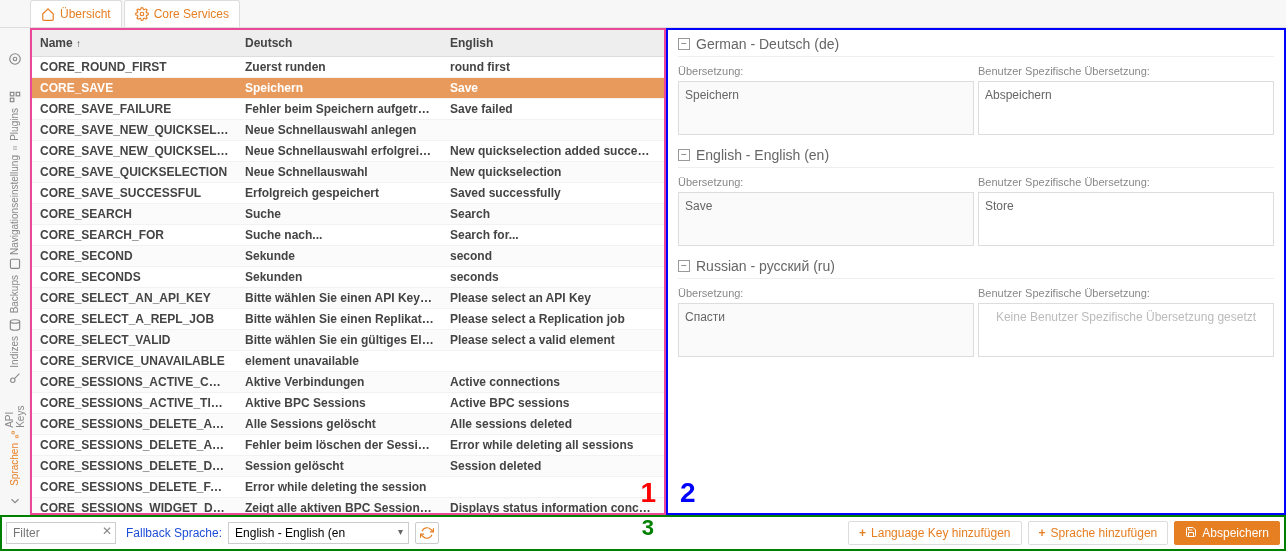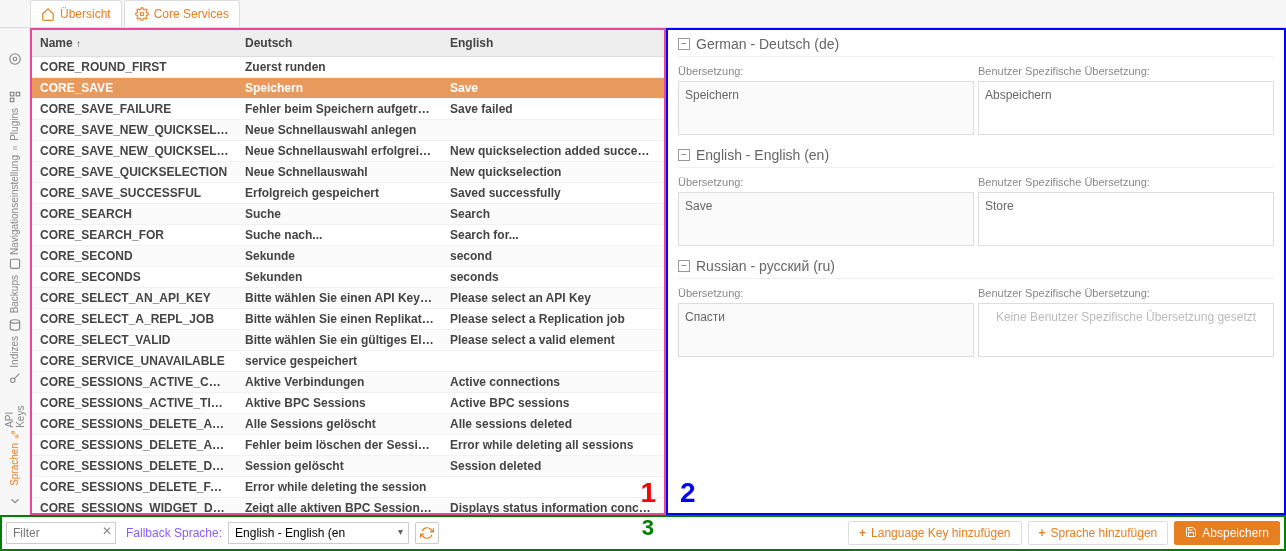--- a/index.html
+++ b/index.html
@@ -47,21 +47,21 @@
 .field-box { border: 1px solid #ddd; background: #fff; min-height: 54px; padding: 6px; font-size: 12px; color: #666; }
 .field-box.readonly { background: #fafafa; }
 .field-box.placeholder { color: #bbb; text-align: center; }
 
 
 .bottombar { height: 30px; border: 2px solid green; display: flex; align-items: center; padding: 16px 4px; gap: 6px; position: relative; }
 .bottombar .corner-label { position: absolute; right: 630px; top: -2px; color: green; font-size: 22px; font-weight: bold; pointer-events: none; }
 .filter-input { width: 110px; height: 22px; border: 1px solid #ccc; padding: 0 20px 0 6px; font-size: 12px; }
 .filter-wrap { position: relative; }
 .filter-clear { position: absolute; right: 4px; top: 2px; cursor: pointer; color: #888; font-size: 12px; }
-.fallback-label { font-size: 12px; color: #8b5cf6; margin-left: 4px; }
+.fallback-label { font-size: 12px; color: #1d4ed8; margin-left: 4px; }
 .fallback-select { height: 22px; border: 1px solid #ccc; font-size: 12px; padding: 0 18px 0 6px; appearance: none; background: #fff; }
 .select-wrap { position: relative; }
 .select-caret { position: absolute; right: 6px; top: 4px; font-size: 10px; color: #666; pointer-events: none; }
 .icon-btn { width: 24px; height: 22px; border: 1px solid #ccc; background: #fff; display: flex; align-items: center; justify-content: center; cursor: pointer; color: #e67e22; border-radius: 2px; }
 .spacer { flex: 1; }
 .action-btn { height: 24px; border: 1px solid #ddd; background: #fff; display: flex; align-items: center; gap: 5px; padding: 0 10px; cursor: pointer; color: #e67e22; font-size: 12px; border-radius: 2px; }
 .action-btn.primary { background: #e67e22; color: #fff; border-color: #e67e22; }
 .plus { font-weight: bold; }
 </style>
 </head>
@@ -151,20 +151,21 @@
         <span>Name</span>
         <span class="sort-arrow">↑</span>
       </div>
       <div class="col de">Deutsch</div>
       <div class="col en">English</div>
     </div>
     <div class="table-body" id="table-body">
         <div class="row">
           <div class="col name">CORE_ROUND_FIRST</div>
           <div class="col de">Zuerst runden</div>
+          <div class="col en">round first</div>
         </div>
         <div class="row selected">
           <div class="col name">CORE_SAVE</div>
           <div class="col de">Speichern</div>
           <div class="col en">Save</div>
         </div>
         <div class="row">
           <div class="col name">CORE_SAVE_FAILURE</div>
           <div class="col de">Fehler beim Speichern aufgetreten</div>
           <div class="col en">Save failed</div>
@@ -218,21 +219,21 @@
           <div class="col de">Bitte wählen Sie einen Replikationsjob aus</div>
           <div class="col en">Please select a Replication job</div>
         </div>
         <div class="row">
           <div class="col name">CORE_SELECT_VALID</div>
           <div class="col de">Bitte wählen Sie ein gültiges Element aus</div>
           <div class="col en">Please select a valid element</div>
         </div>
         <div class="row">
           <div class="col name">CORE_SERVICE_UNAVAILABLE</div>
-          <div class="col en">service gespeichert</div>
+          <div class="col en">element unavailable</div>
         </div>
         <div class="row">
           <div class="col name">CORE_SESSIONS_ACTIVE_CONNECTIONS</div>
           <div class="col de">Aktive Verbindungen</div>
           <div class="col en">Active connections</div>
         </div>
         <div class="row">
           <div class="col name">CORE_SESSIONS_ACTIVE_TITLE</div>
           <div class="col de">Aktive BPC Sessions</div>
           <div class="col en">Active BPC sessions</div>

